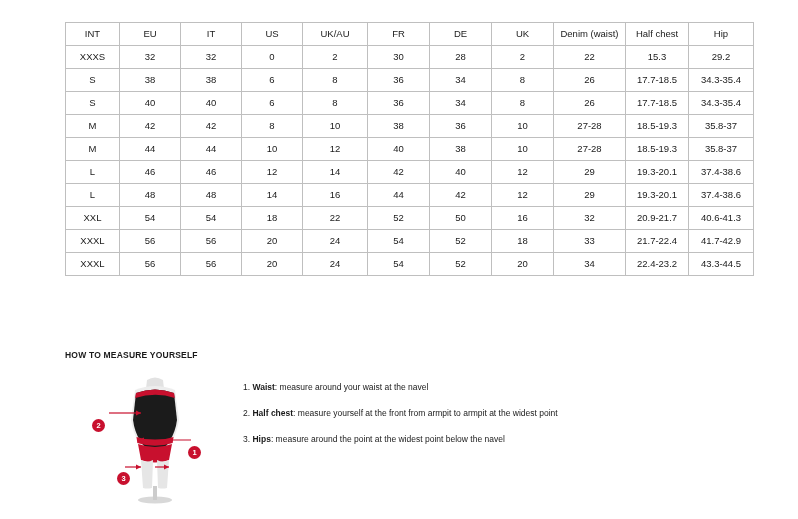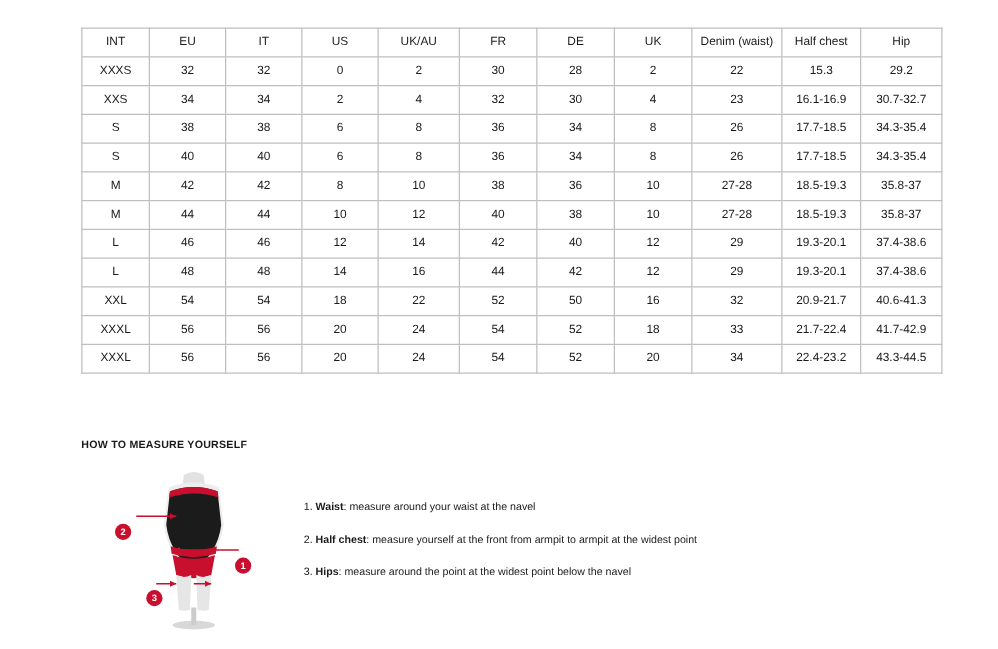--- a/index.html
+++ b/index.html
@@ -109,21 +109,20 @@
   .m1 { left: 123px; top: 72px; }
   .m2 { left: 27px; top: 45px; }
   .m3 { left: 52px; top: 98px; }
 
   
   .instructions {
     position: absolute;
     left: 178px;
     top: 8px;
     width: 470px;
-    margin-top: 18px;
   }
   .instructions .line {
     font-size: 8.5px;
     color: #1a1a1a;
     margin-bottom: 16px;
     line-height: 1.2;
   }
   .instructions .line b { font-weight: bold; }
 </style>
 </head>
@@ -169,33 +168,20 @@
           <td>0</td>
           <td>2</td>
           <td>30</td>
           <td>28</td>
           <td>2</td>
           <td>22</td>
           <td>15.3</td>
           <td>29.2</td>
         </tr>
         <tr>
-          <td>XXS</td>
-          <td>34</td>
-          <td>34</td>
-          <td>2</td>
-          <td>4</td>
-          <td>32</td>
-          <td>30</td>
-          <td>4</td>
-          <td>23</td>
-          <td>16.1-16.9</td>
-          <td>30.7-32.7</td>
-        </tr>
-        <tr>
           <td>S</td>
           <td>38</td>
           <td>38</td>
           <td>6</td>
           <td>8</td>
           <td>36</td>
           <td>34</td>
           <td>8</td>
           <td>26</td>
           <td>17.7-18.5</td>

